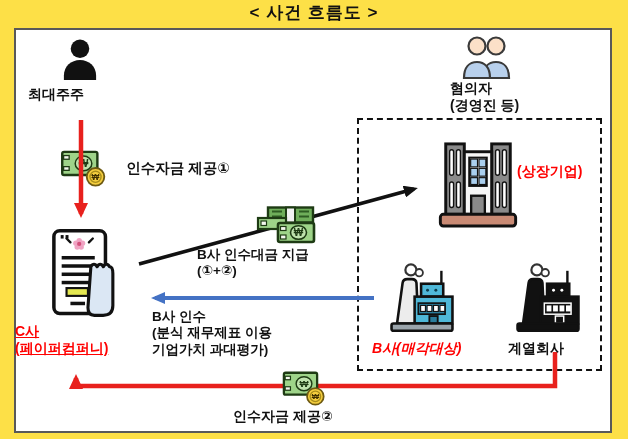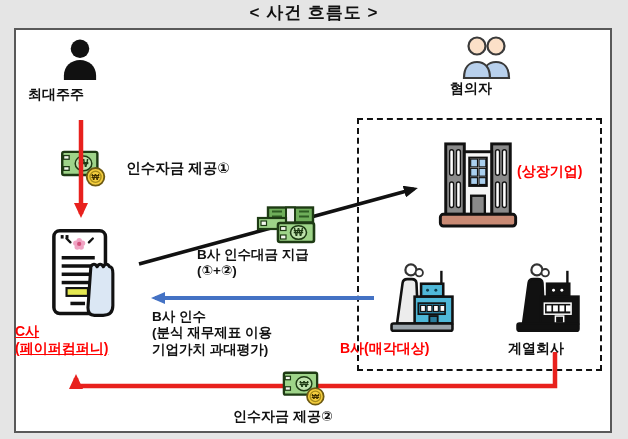--- a/index.html
+++ b/index.html
@@ -1,17 +1,17 @@
 <!DOCTYPE html>
 <html><head>
 <meta charset="utf-8">
 <style>
   * { margin:0; padding:0; box-sizing:border-box; }
   body { background:#ffffff; font-family:"Liberation Sans","DejaVu Sans",sans-serif; }
-  .stage { position:relative; width:628px; height:439px; background:#e5e5e5; overflow:hidden; }
+  .stage { position:relative; width:628px; height:439px; background:#fde047; overflow:hidden; }
 
   .title { position:absolute; top:1px; left:0; width:628px; text-align:center;
            font-size:17px; font-weight:800; color:#111; letter-spacing:1px; z-index:5; }
 
   .outer-box { position:absolute; left:14px; top:28px; width:598px; height:405px;
                border:2px solid #595959; background:#fff; z-index:0; }
   .dashed-box { position:absolute; left:357px; top:118px; width:245px; height:253px;
                 border:2.5px dashed #111; z-index:1; }
 
   .icon { position:absolute; z-index:2; }
@@ -68,20 +68,21 @@
   <div class="icon" style="left:457px; top:36px; width:60px; height:43px;">
     <svg viewBox="0 0 60 43">
       <circle cx="39" cy="10" r="8.5" fill="#fbe0c8" stroke="#3a3a3a" stroke-width="2.2"></circle>
       <path d="M26,42 c0-11 5.5-16 13-16 c7.5,0 13,5 13,16 z" fill="#b8d0ec" stroke="#3a3a3a" stroke-width="2.2"></path>
       <circle cx="20" cy="10" r="8.5" fill="#fbe0c8" stroke="#3a3a3a" stroke-width="2.2"></circle>
       <path d="M7,42 c0-11 5.5-16 13-16 c7.5,0 13,5 13,16 z" fill="#b8d0ec" stroke="#3a3a3a" stroke-width="2.2"></path>
     </svg>
   </div>
   <div class="lbl fs14" style="left:450px; top:80px; width:124px;">
     <div>혐의자</div>
+    <div>(경영진 등)</div>
   </div>
 
   <div class="icon" style="left:60px; top:150px; width:47px; height:37px;">
     <svg viewBox="0 0 50 40">
       <rect x="2" y="2" width="38" height="25" rx="2" fill="#9ed489" stroke="#1e3b14" stroke-width="2.6"></rect>
       <rect x="3.5" y="6" width="6" height="4" fill="#f4f9ef" stroke="#1e3b14" stroke-width="1.4"></rect>
       <rect x="3.5" y="18" width="6" height="4" fill="#f4f9ef" stroke="#1e3b14" stroke-width="1.4"></rect>
       <ellipse cx="25" cy="14.5" rx="9" ry="8" fill="#bfe3ae" stroke="#1e3b14" stroke-width="1.6"></ellipse>
       <text x="25" y="18.5" font-size="11" font-weight="bold" text-anchor="middle" fill="#1e3b14">₩</text>
       <circle cx="38" cy="29" r="9.5" fill="#f5ce3e" stroke="#6e5a12" stroke-width="2"></circle>
@@ -186,21 +187,21 @@
       <rect x="31" y="37" width="41" height="29" fill="#4fb8d8" stroke="#111" stroke-width="2.8"></rect>
       <rect x="35" y="44" width="29" height="12" fill="#2a7d9c" stroke="#111" stroke-width="1.8"></rect>
       <rect x="37.5" y="46.5" width="5.2" height="6.5" fill="#fff" stroke="#111" stroke-width="1.2"></rect>
       <rect x="44.5" y="46.5" width="5.2" height="6.5" fill="#fff" stroke="#111" stroke-width="1.2"></rect>
       <rect x="51.5" y="46.5" width="5.2" height="6.5" fill="#fff" stroke="#111" stroke-width="1.2"></rect>
       <rect x="58.5" y="46.5" width="5.2" height="6.5" fill="#fff" stroke="#111" stroke-width="1.2"></rect>
       <rect x="47" y="58" width="9" height="8" fill="#2a7d9c" stroke="#111" stroke-width="2"></rect>
       <rect x="6" y="66" width="66" height="8" rx="2" fill="#9aa4ab" stroke="#111" stroke-width="2.8"></rect>
     </svg>
   </div>
-  <div class="lbl red fs14" style="left:340px; top:340px; width:142px;">B사(매각대상)</div>
+  <div class="lbl red fs14" style="left:372px; top:340px; width:142px;font-style:italic;">B사(매각대상)</div>
 
   <div class="icon" style="left:512px; top:260px; width:72px; height:77px;">
     <svg viewBox="0 0 78 78">
       <circle cx="27" cy="8" r="6" fill="#fff" stroke="#333" stroke-width="2.4"></circle>
       <circle cx="36" cy="11" r="4" fill="#fff" stroke="#333" stroke-width="2"></circle>
       <path d="M12,66 L18,22 q0.5,-4 5,-4 h5 q4.5,0 5,4 L35,66 z" fill="#111" stroke="#111" stroke-width="2.8"></path>
       <line x1="60" y1="9" x2="60" y2="23" stroke="#111" stroke-width="2.6"></line>
       <rect x="38" y="23" width="24" height="14" fill="#111" stroke="#111" stroke-width="2.8"></rect>
       <circle cx="45" cy="30" r="1.6" fill="#fff"></circle>
         <circle cx="54" cy="30" r="1.6" fill="#fff"></circle>

